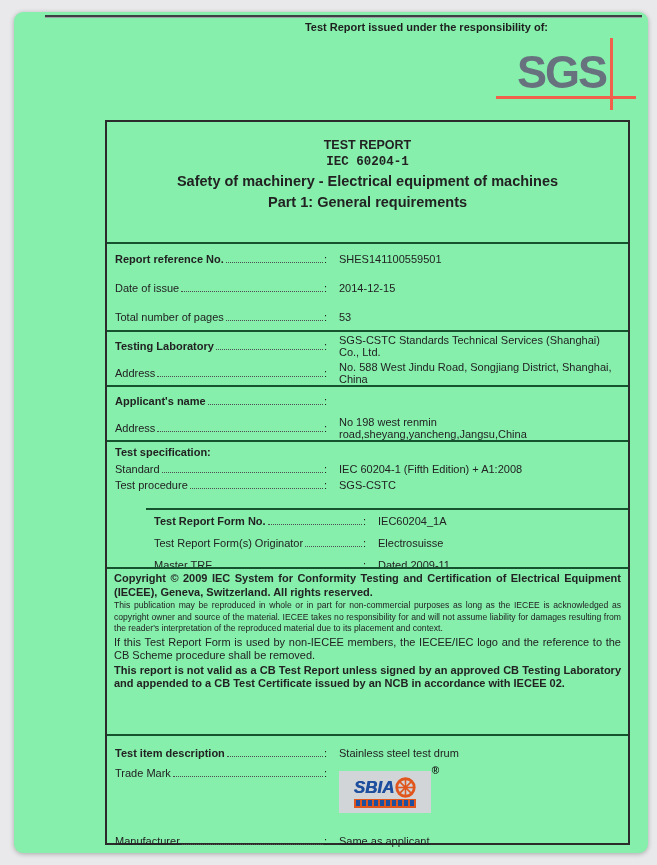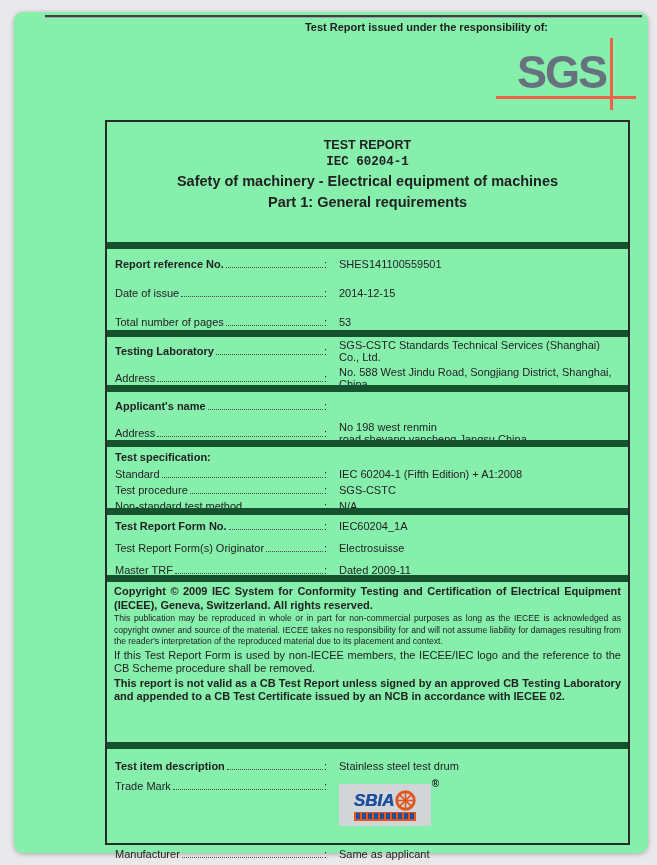--- a/index.html
+++ b/index.html
@@ -35,21 +35,21 @@
   }
   .sgs-hline { position:absolute; top:84px; left:482px; width:140px; height:3px; background:#f1604b; }
   .sgs-vline { position:absolute; top:26px; left:596px; width:3px; height:72px; background:#f1604b; }
 
   
   .report-table {
     position:absolute; left:91px; top:108px; width:525px; height:725px;
     border:2px solid #2b2b2b;
     font-size:11px;
   }
-  .sec { border-top:7px solid #14532d; overflow:hidden; }
+  .sec { border-top:2px solid #14532d; overflow:hidden; }
   .sec:first-child { border-top:none; }
 
   .title-block { height:120px; text-align:center; padding-top:15px; }
   .title-block .t1 { font-size:12.5px; font-weight:bold; line-height:17px; }
   .title-block .t2 { font-size:12.5px; font-weight:bold; line-height:16px;font-family:Liberation Mono, monospace; }
   .title-block .t3 { font-size:14.5px; font-weight:bold; line-height:22px; }
   .title-block .t4 { font-size:14.5px; font-weight:bold; line-height:20px; }
 
   .row { display:flex; align-items:center; padding:0 8px 0 8px; }
   .lab { display:flex; width:212px; flex:0 0 212px; align-items:baseline; }
@@ -57,21 +57,21 @@
   .lab.b .t { font-weight:bold; }
   .leader { flex:1; min-width:8px; border-bottom:1.5px dotted #4d4d4d; margin:0 1px 2px 2px; }
   .lab::after { content:":"; }
   .val { padding-left:12px; flex:1; line-height:12px; }
 
   .secA { height:88px; } .secA .row { height:29px; }
   .secB { height:55px; } .secB .row { height:27px; }
   .secC { height:55px; } .secC .row { height:27px; }
   .secD { height:68px; } .secD .heading { height:19px; display:flex; align-items:center; padding:0 8px; font-weight:bold; }
   .secD .row { height:16px; }
-  .secE { height:67px; } .secE .row { height:22px; }
+  .secE { height:59px;margin-left:39px; } .secE .row { height:22px; }
 
   .secF { height:128px; padding:3px 7px 0 7px; text-align:justify; }
   .secF .cr-head { font-size:11px; font-weight:bold; line-height:13.5px; }
   .secF .cr-small { font-size:8.6px; line-height:11.5px; margin-top:1px; }
   .secF .cr-body { font-size:11px; line-height:13.5px; margin-top:1px; }
   .secF .cr-notice { font-size:11px; font-weight:bold; line-height:13.5px; margin-top:1px; }
 
   .secG { height:130px;margin-top:39px; }
   .secG .row-desc { height:23px; align-items:flex-end; }
   .secG .row-desc .val, .secG .row-tm .val { padding-bottom:0; }
@@ -195,27 +195,20 @@
             <span class="leader"></span>
           </div>
         <div class="val">IEC 60204-1 (Fifth Edition) + A1:2008</div>
       </div>
       <div class="row">
         <div class="lab">
             <span class="t">Test procedure</span>
             <span class="leader"></span>
           </div>
         <div class="val">SGS-CSTC</div>
-      </div>
-      <div class="row">
-        <div class="lab">
-            <span class="t">Non-standard test method</span>
-            <span class="leader"></span>
-          </div>
-        <div class="val">N/A</div>
       </div>
     </div>
 
     <div class="sec secE">
       <div class="row">
         <div class="lab b">
             <span class="t">Test Report Form No.</span>
             <span class="leader"></span>
           </div>
         <div class="val">IEC60204_1A</div>

